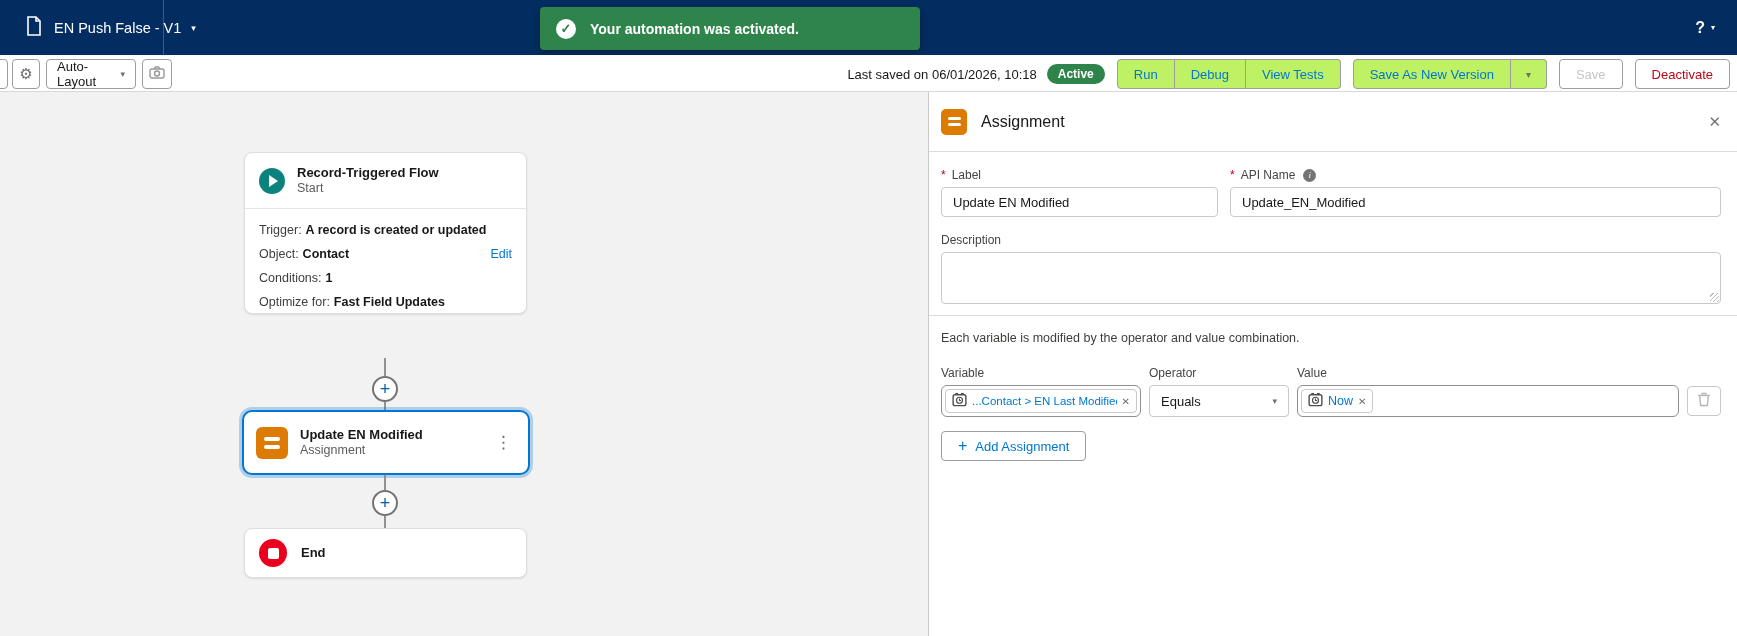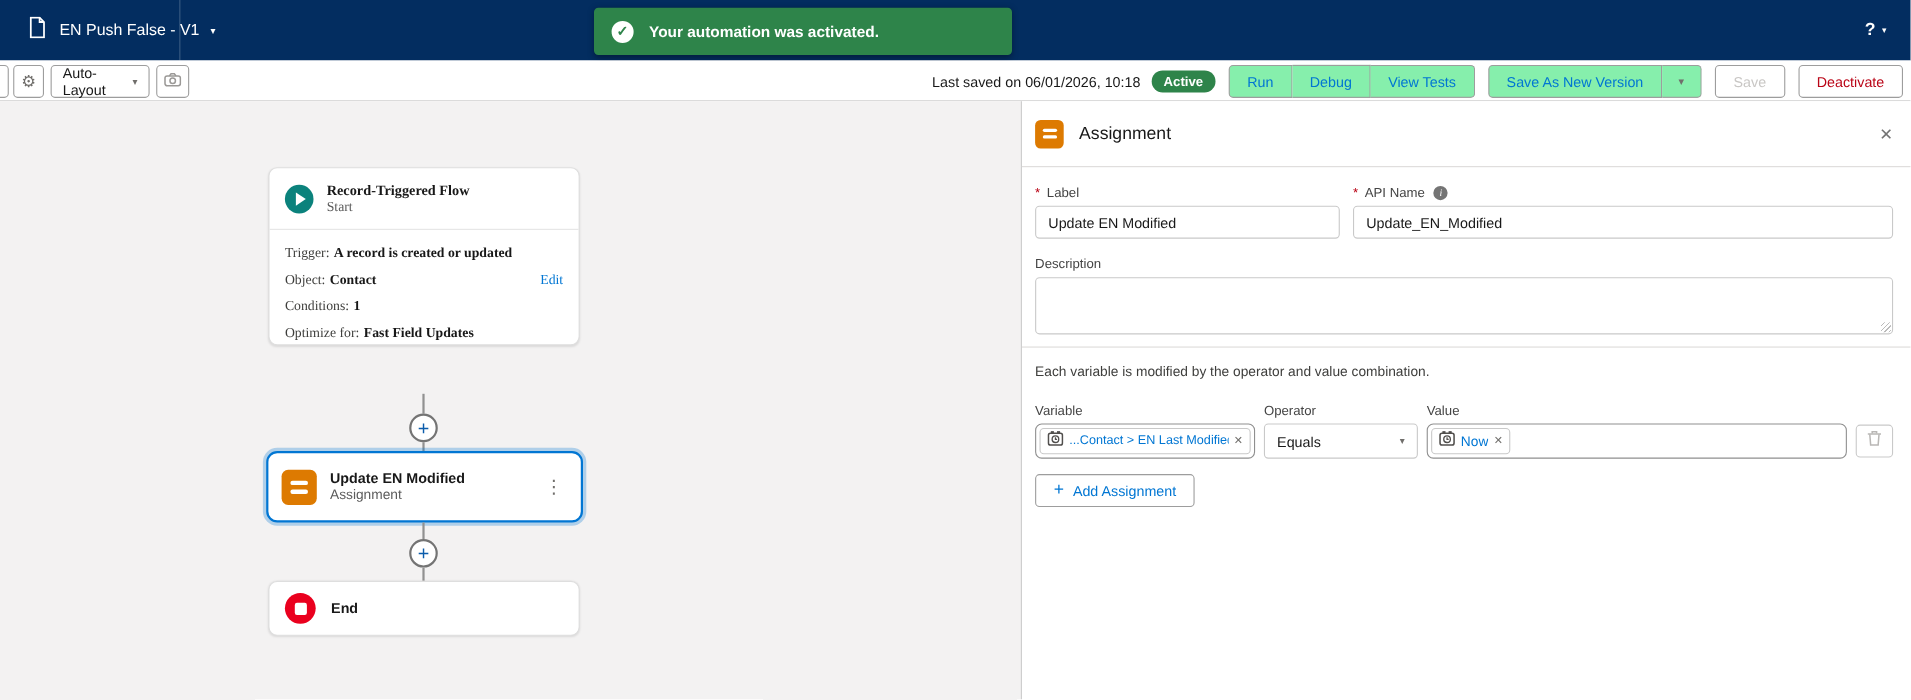--- a/index.html
+++ b/index.html
@@ -25,33 +25,33 @@
   .sliver { left:-14px; width:22px; }
   .gearbtn { left:12px; width:28px; }
   .gear { font-size:15px; color:#706E6B; }
   .layoutsel { left:46px; width:90px; gap:24px; padding:0 10px; justify-content:space-between; }
   .selcaret { font-size:9px; color:#706E6B; }
   .cambtn { left:142px; width:30px; }
   .tb-right { position:absolute; right:7px; top:4px; height:30px; display:flex; align-items:center; }
   .lastsaved { font-size:13px; color:#181818; white-space:nowrap; }
   .badge { margin-left:10px; background:#2E844A; color:#fff; font-size:12px; font-weight:700; border-radius:10px; height:20px; padding:0 11px; display:flex; align-items:center; }
   .bgroup { display:flex; margin-left:12px; }
-  .bgroup .gbtn { height:30px; border:1px solid #9d9d9d; background:#86efac; color:#0176D3; font-size:13px; display:flex; align-items:center; padding:0 16px; cursor:pointer; }
+  .bgroup .gbtn { height:30px; border:1px solid #9d9d9d; background:#bef264; color:#0176D3; font-size:13px; display:flex; align-items:center; padding:0 16px; cursor:pointer; }
   .bgroup .gbtn + .gbtn { border-left:none; }
   .bgroup .gbtn:first-child { border-radius:4px 0 0 4px; }
   .bgroup .gbtn:last-child { border-radius:0 4px 4px 0; }
   .caretbtn { width:36px; padding:0 !important; justify-content:center; color:#706E6B !important; font-size:10px !important; }
   .solo { margin-left:12px; height:30px; border:1px solid #9d9d9d; background:#fff; border-radius:4px; font-size:13px; display:flex; align-items:center; padding:0 16px; cursor:pointer; }
   .savebtn { color:#C9C7C5; }
   .deactbtn { color:#BA0517; }
 
   
   .canvas { position:absolute; left:0; top:92px; width:928px; height:544px; background:#F3F2F2; }
   .card { position:absolute; background:#fff; border:1px solid #DEDEDE; border-radius:8px; box-shadow:0 1px 2px rgba(0,0,0,0.10); }
-  .start-card { left:244px; top:60px; width:283px; height:162px;font-family:Liberation Serif, serif; }
+  .start-card { left:244px; top:60px; width:283px; height:162px; }
   .node-head { height:55px; display:flex; align-items:center; padding:0 14px; gap:12px; }
   .start-icon { width:26px; height:26px; border-radius:50%; background:#0B827C; display:flex; align-items:center; justify-content:center; flex:none; }
   .play { width:0; height:0; border-left:9px solid #fff; border-top:6px solid transparent; border-bottom:6px solid transparent; margin-left:2px; }
   .node-title { font-size:13px; font-weight:700; color:#181818; line-height:16px; }
   .node-sub { font-size:12.5px; color:#5c5c5c; line-height:15px; }
   .start-body { border-top:1px solid #E5E5E5; padding:9px 14px 6px 14px; }
   .srow { font-size:12.5px; color:#3E3E3C; line-height:24px; white-space:nowrap; display:flex; }
   .srow b { color:#181818; margin-left:4px; }
   .editlink { margin-left:auto; color:#0176D3; cursor:pointer; font-weight:400; }
   .start-link { border-top:1px solid #E5E5E5; height:35px; display:flex; align-items:center; gap:8px; padding:0 14px; }

